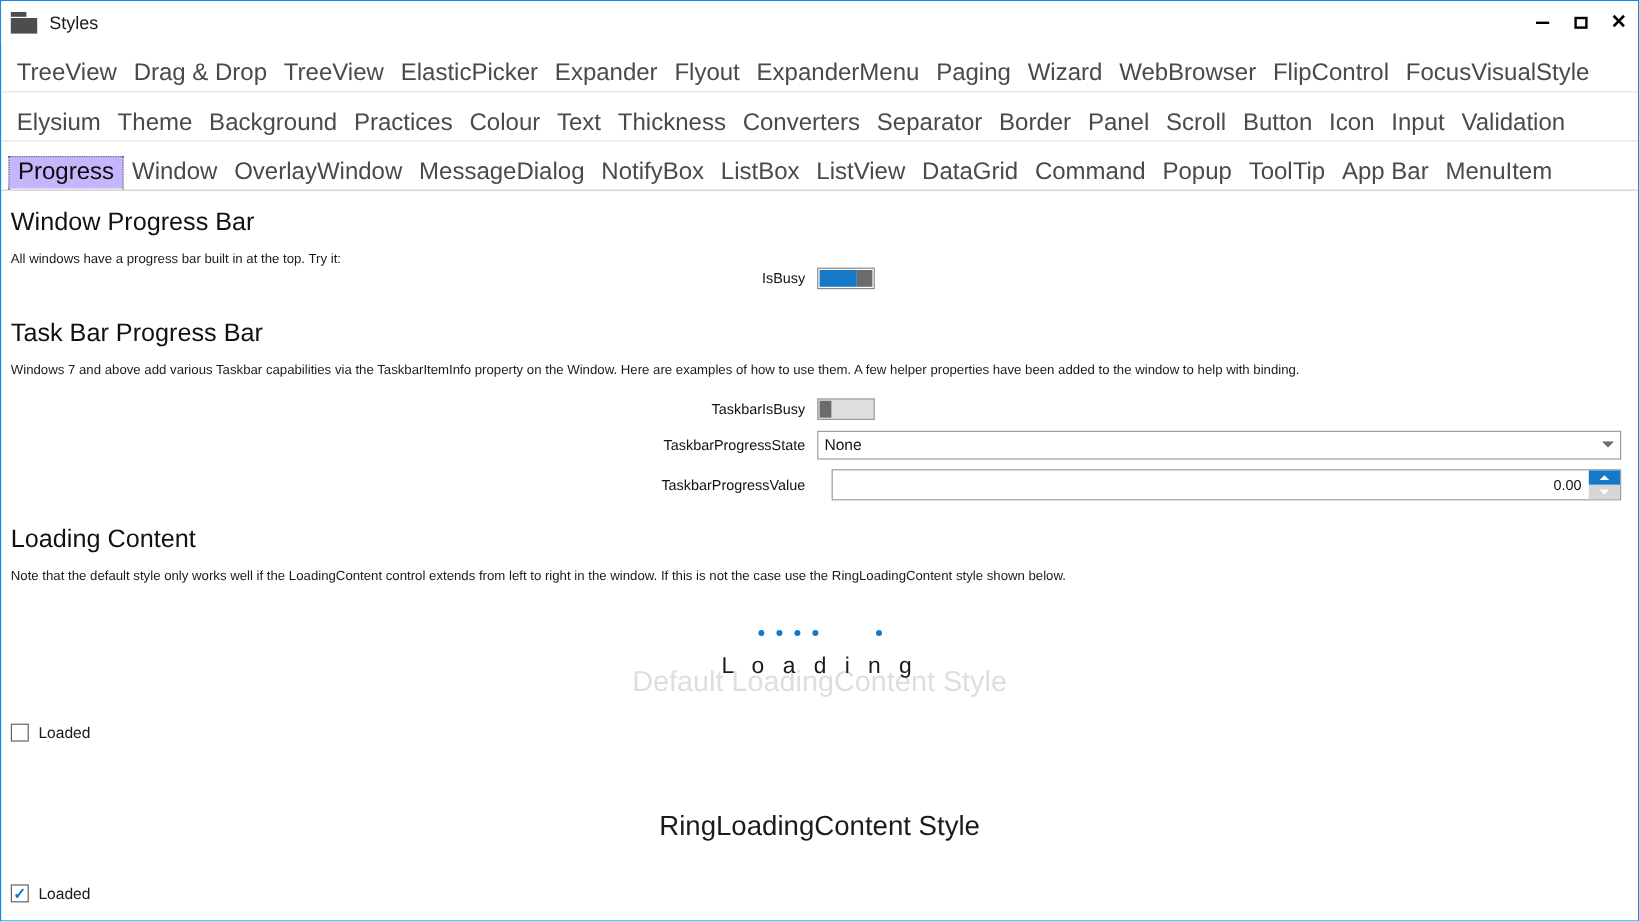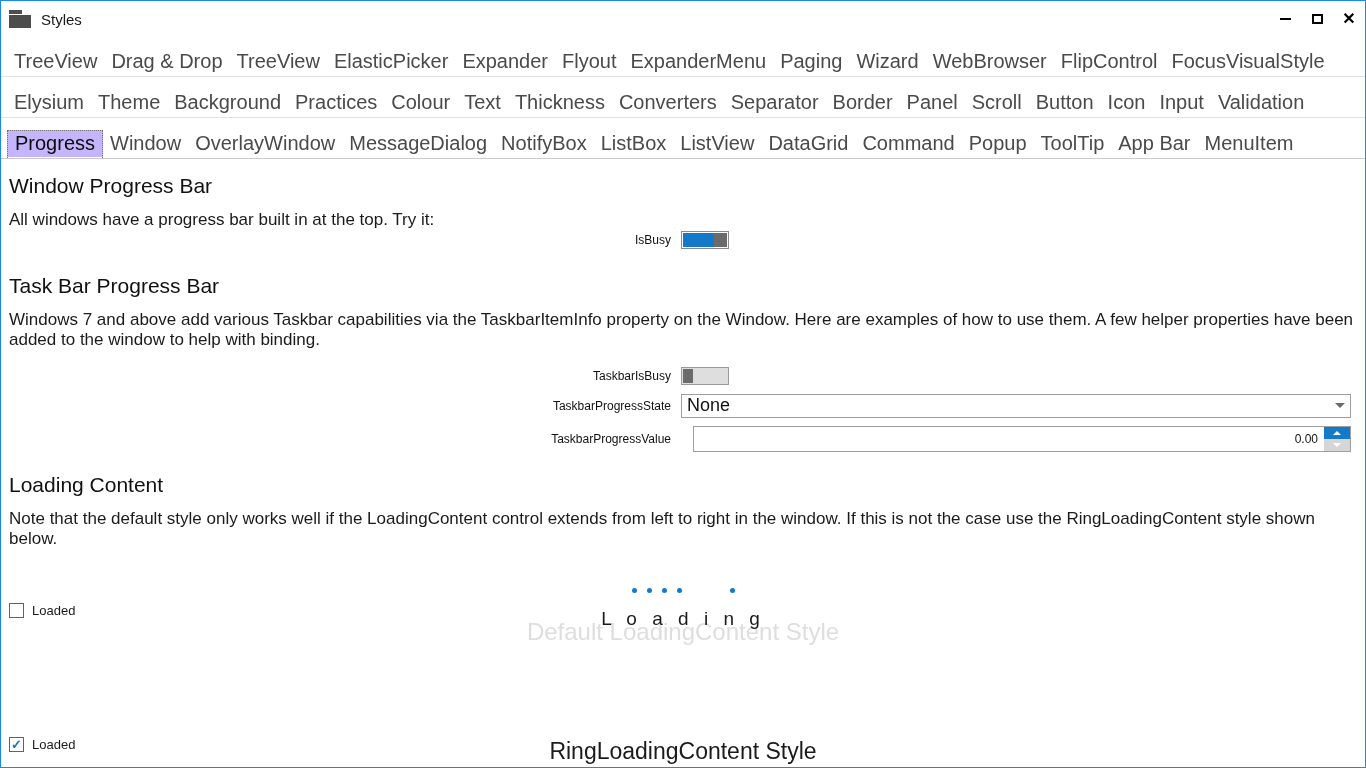--- a/index.html
+++ b/index.html
@@ -106,21 +106,21 @@
     overflow: hidden;
   }
   h2.section {
     font-size: 21px;
     font-weight: 400;
     color: #111;
     margin: 14px 0 0 0;
     line-height: 1.2;
   }
   p.note {
-    font-size: 17px;
+    font-size: 11px;
     color: #1b1b1b;
     margin: 12px 0 0 0;
     line-height: 1.2;
   }
 
   .field-row {
     display: flex;
     align-items: center;
     margin-top: 10px;
   }
@@ -155,21 +155,21 @@
     flex: 1 1 auto;
     margin-right: 6px;
     border: 1px solid #9f9f9f;
     background: #ffffff;
     display: flex;
     align-items: center;
     cursor: pointer;
     position: relative;
   }
   .combo .val {
-    font-size: 18px;
+    font-size: 13px;
     color: #111;
     padding-left: 5px;
     flex: 1 1 auto;
   }
   .combo .arrow {
     width: 20px;
     display: flex; align-items: center; justify-content: center;
   }
   .combo .arrow i {
     display: block;

